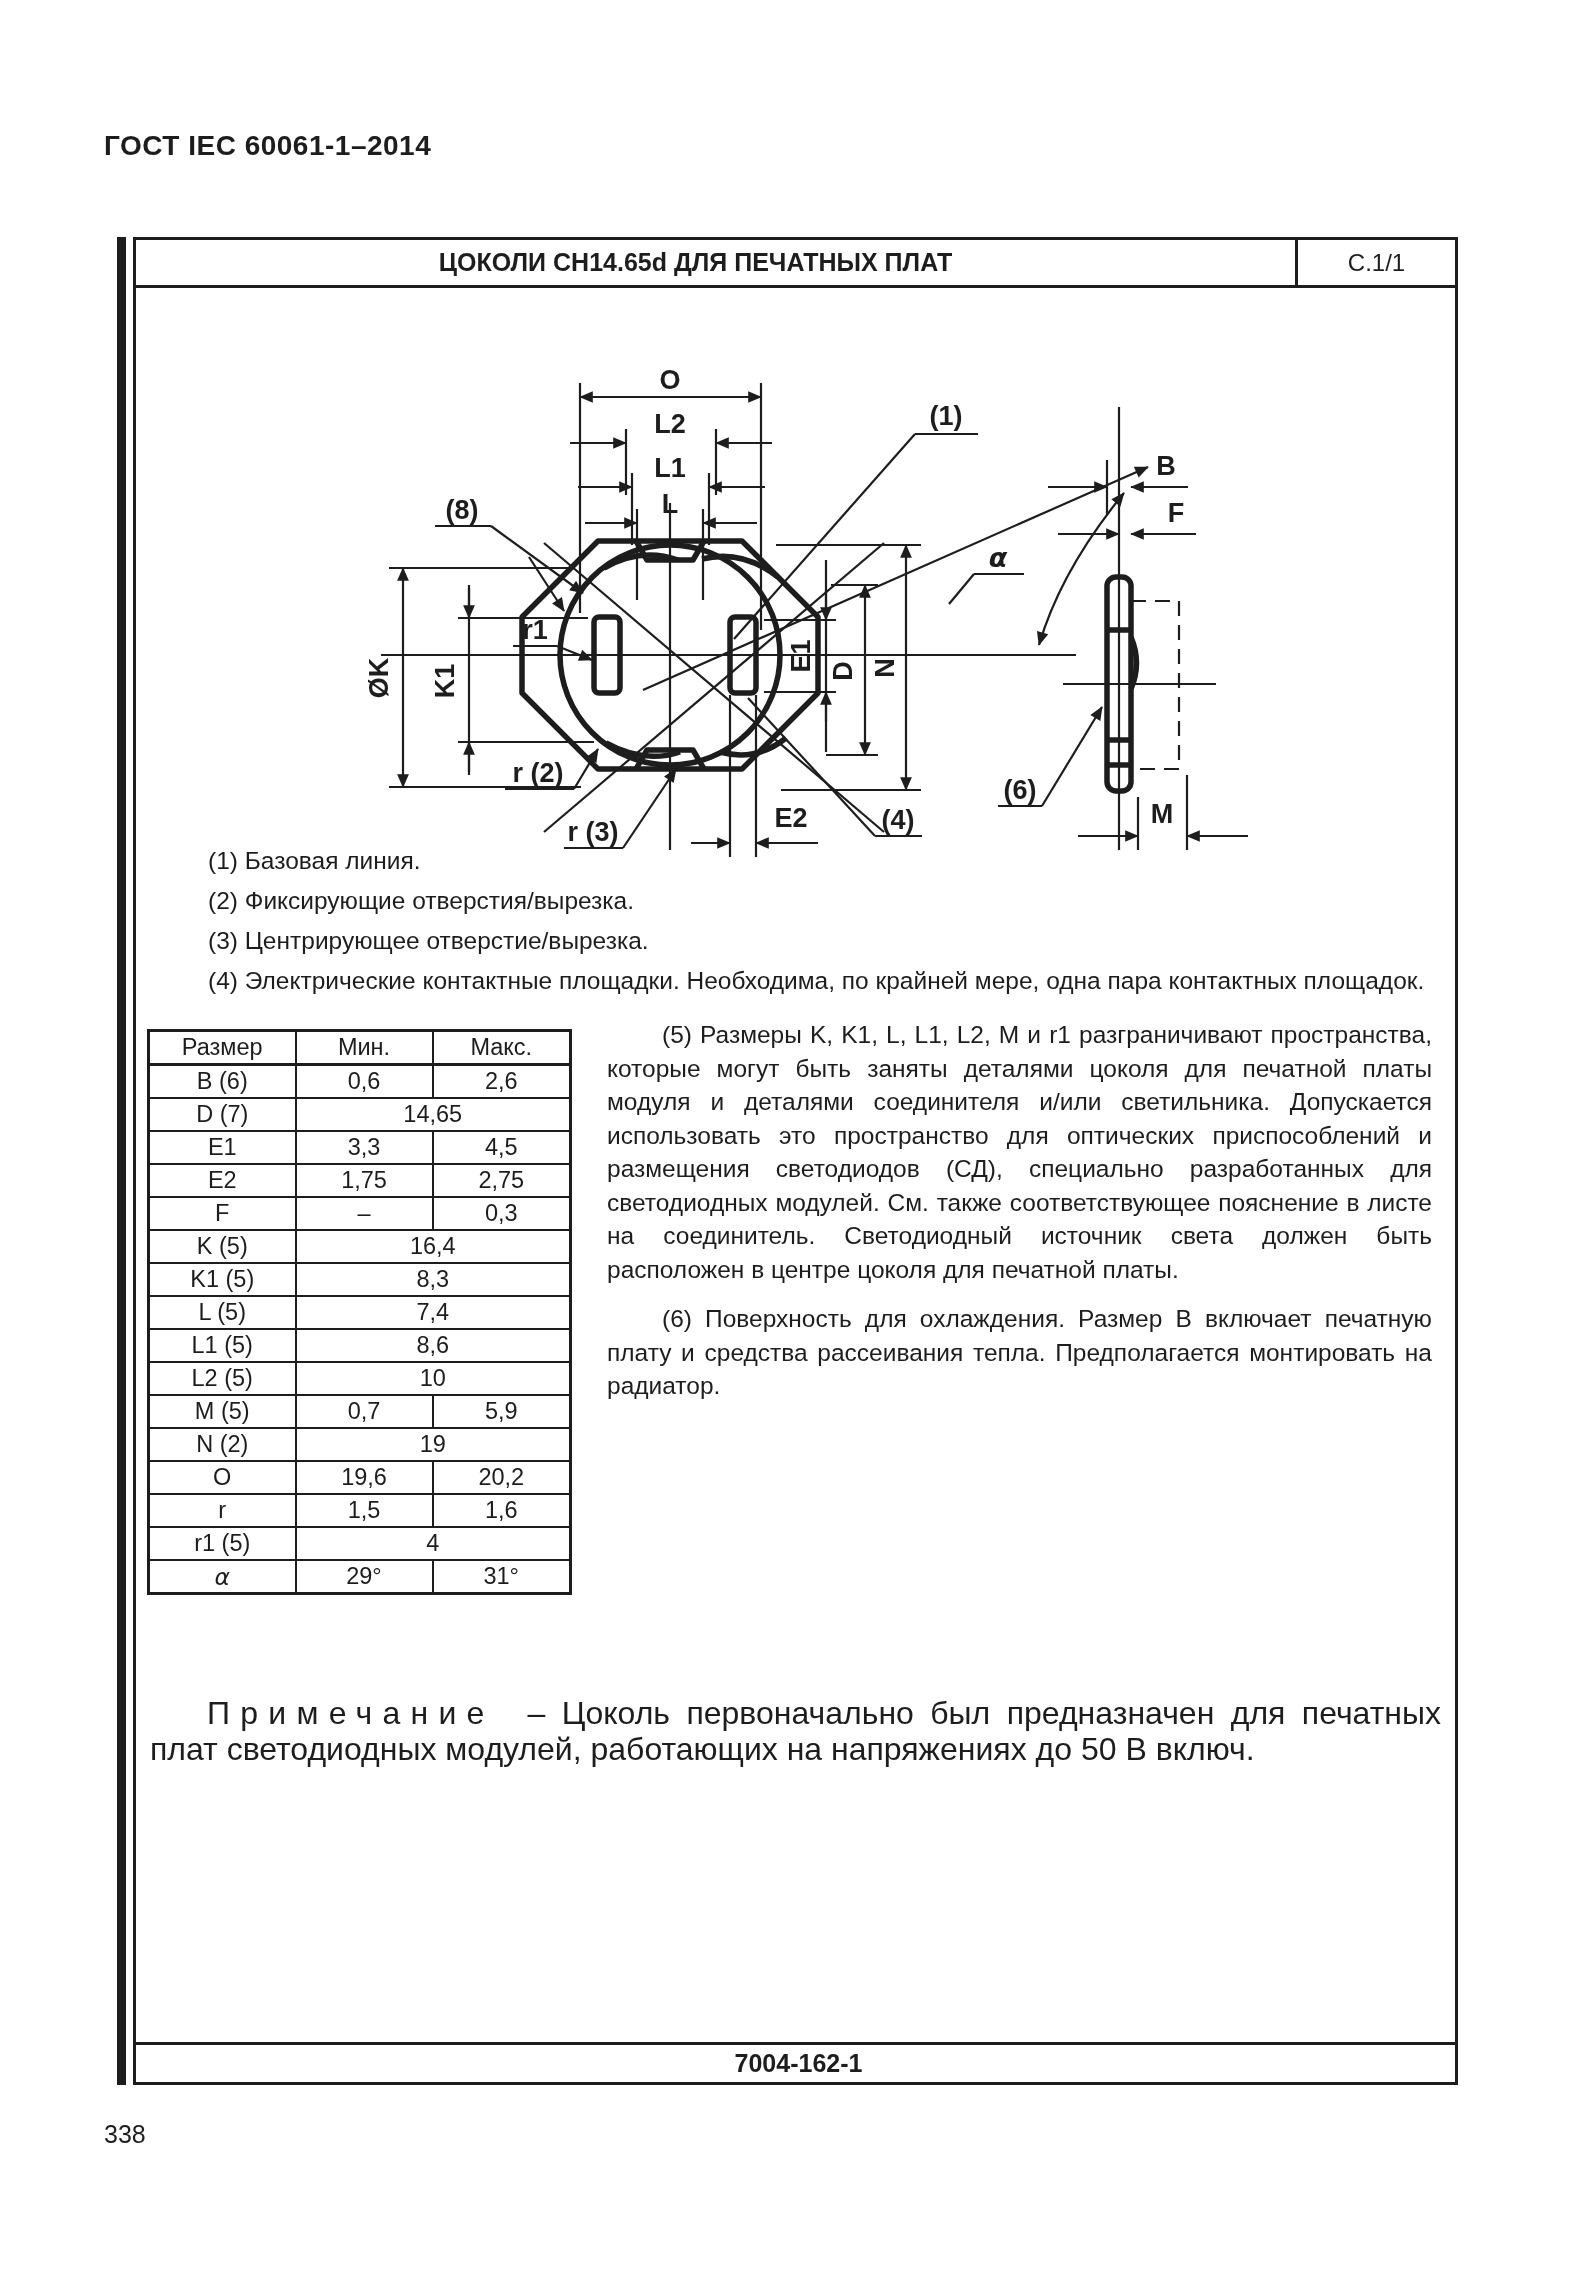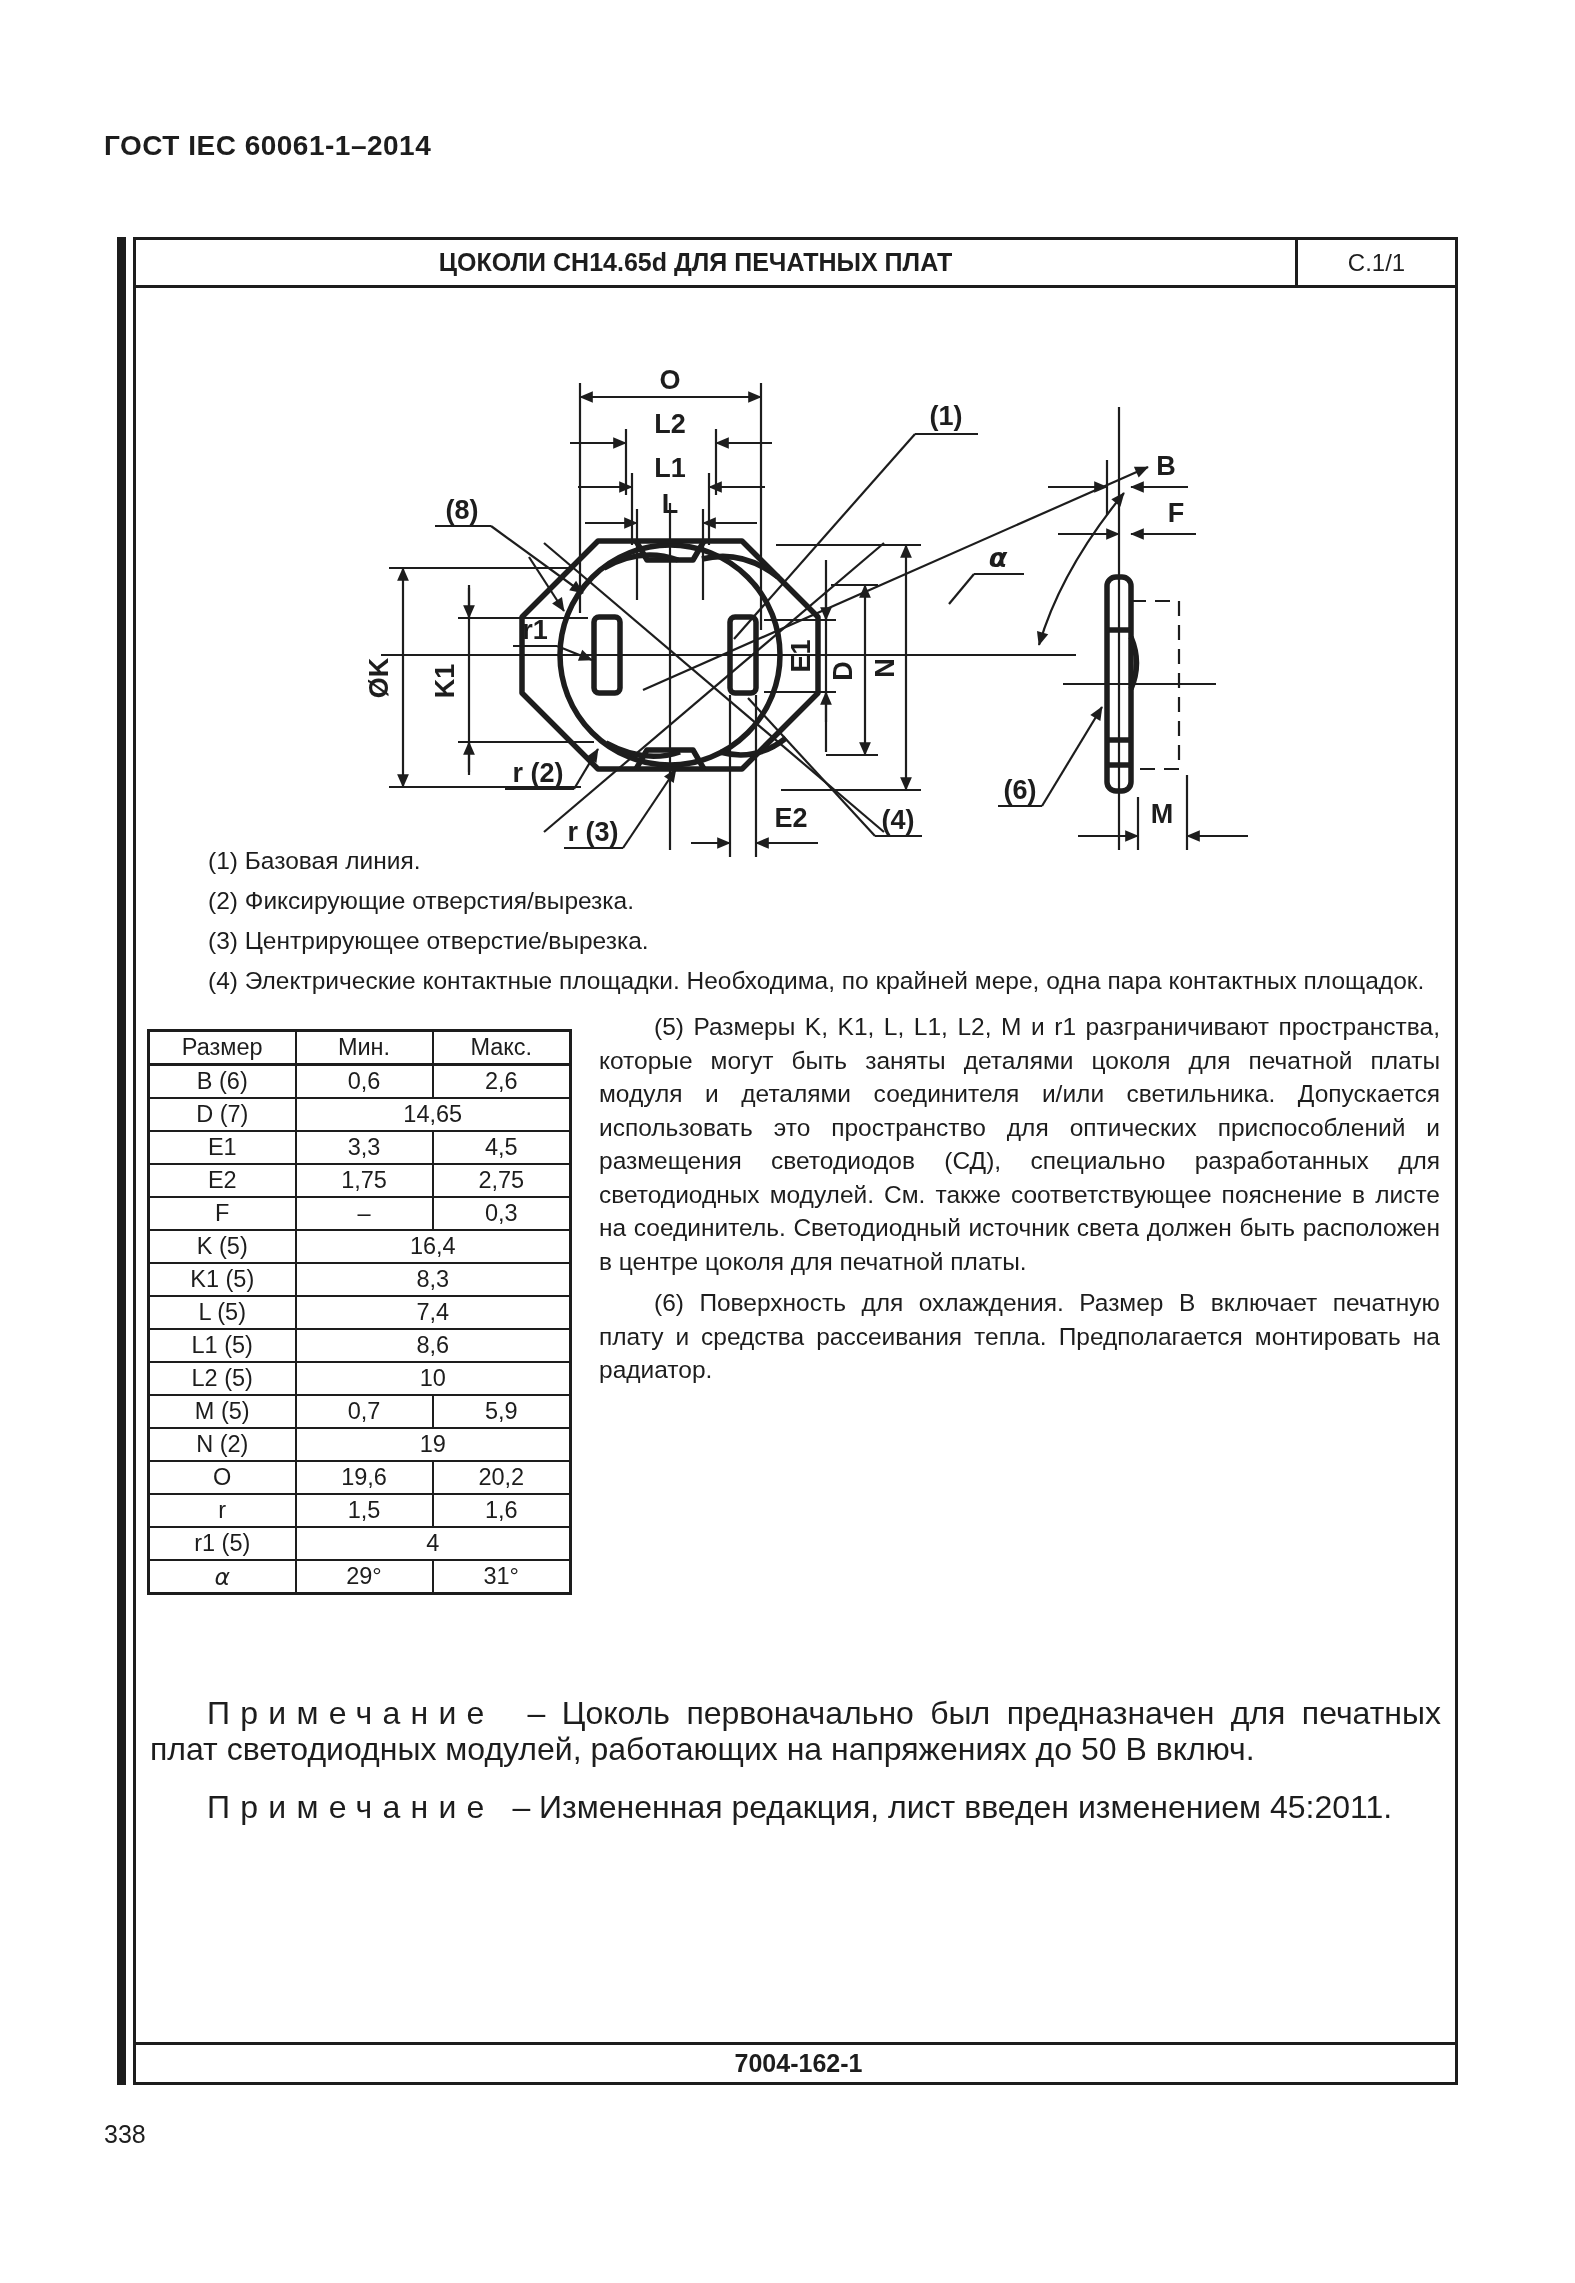--- a/index.html
+++ b/index.html
@@ -16,21 +16,21 @@
   .intro{position:absolute;top:53px;left:14px;right:14px;font-size:24.5px;line-height:36px;text-align:justify;text-indent:57px;margin:0;}
   .drawing{position:absolute;top:105px;left:0;width:1325px;height:525px;}
   .drawing svg{display:block;}
   .notes-left{position:absolute;top:600px;left:14px;right:14px;font-size:24.5px;line-height:39px;}
   .notes-left p{margin:1px;text-indent:57px;text-align:justify;}
   .dim-table{position:absolute;top:765px;left:11px;border-collapse:collapse;font-size:23.5px;table-layout:fixed;margin-top:24px;}
   .dim-table td,.dim-table th{border:2px solid #1d1d1d;height:31px;text-align:center;padding:0;font-weight:normal;overflow:hidden;}
   .dim-table{border:3px solid #1d1d1d;}
   .dim-table thead th{border-bottom:3px solid #1d1d1d;}
   .notes-right{position:absolute;top:762px;left:455px;width:857px;font-size:24.5px;line-height:33.5px;text-align:justify;}
-  .notes-right p{margin:8px;text-indent:55px;}
+  .notes-right p{margin:16px;text-indent:55px;}
   .remarks{position:absolute;top:1455px;left:14px;right:14px;font-size:32px;line-height:36px;}
   .remark{margin:0 0 22px 0;text-indent:57px;text-align:justify;}
   .remark .label{letter-spacing:0.32em;}
   .footer-bar{position:absolute;left:0;right:0;bottom:0;height:37px;border-top:3px solid #1d1d1d;display:flex;align-items:center;justify-content:center;font-weight:bold;font-size:25px;padding-left:6px;}
   .page-num{position:absolute;left:104px;top:2120px;font-size:25px;}
   
   .t{stroke:#1d1d1d;stroke-width:2.2;fill:none;}
   .k{stroke:#1d1d1d;stroke-width:5.5;fill:none;stroke-linejoin:round;}
   .dimtext{font-family:"Liberation Sans",sans-serif;font-size:27px;font-weight:bold;fill:#1d1d1d;}
   .greek{font-style:italic;font-family:"DejaVu Sans",sans-serif;}
@@ -299,21 +299,20 @@
     </tbody>
   </table>
 
   <div class="notes-right">
     <p>(5) Размеры K, K1, L, L1, L2, M и r1 разграничивают пространства, которые могут быть заняты деталями цоколя для печатной платы модуля и деталями соединителя и/или светильника. Допускается использовать это пространство для оптических приспособлений и размещения светодиодов (СД), специально разработанных для светодиодных модулей. См. также соответствующее пояснение в листе на соединитель. Светодиодный источник света должен быть расположен в центре цоколя для печатной платы.</p>
     <p>(6) Поверхность для охлаждения. Размер B включает печатную плату и средства рассеивания тепла. Предполагается монтировать на радиатор.</p>
   </div>
 
   <div class="remarks">
     <p class="remark"><span class="label">Примечание</span>&nbsp; <span>– Цоколь первоначально был предназначен для печатных плат светодиодных модулей, работающих на напряжениях до 50 В включ.</span></p>
-    <p class="remark"><span class="label">Примечание</span>&nbsp; <span>– Измененная редакция, лист введен изменением 45:2011.</span></p>
   </div>
 
   <div class="footer-bar">
     <span>7004-162-1</span>
   </div>
 </div>
 
 <div class="page-num">338</div>
 
 </body></html>

